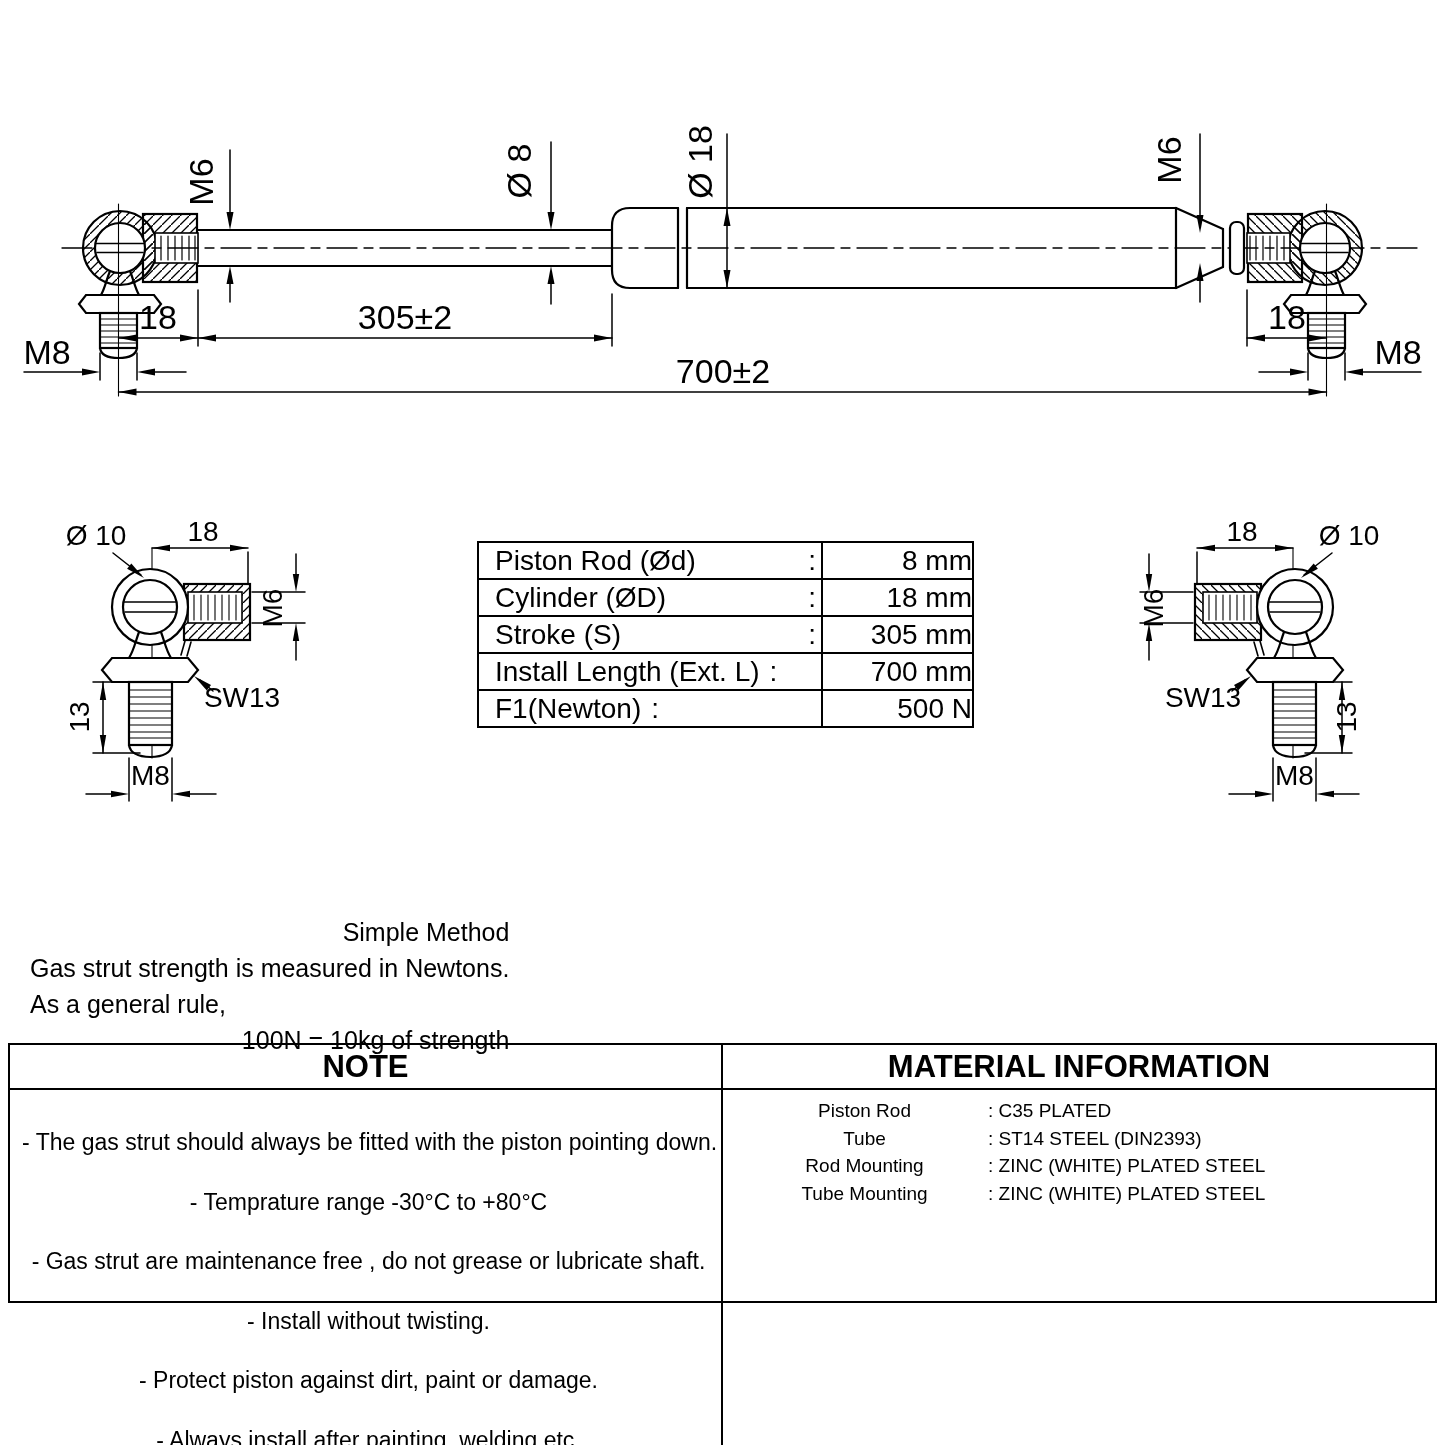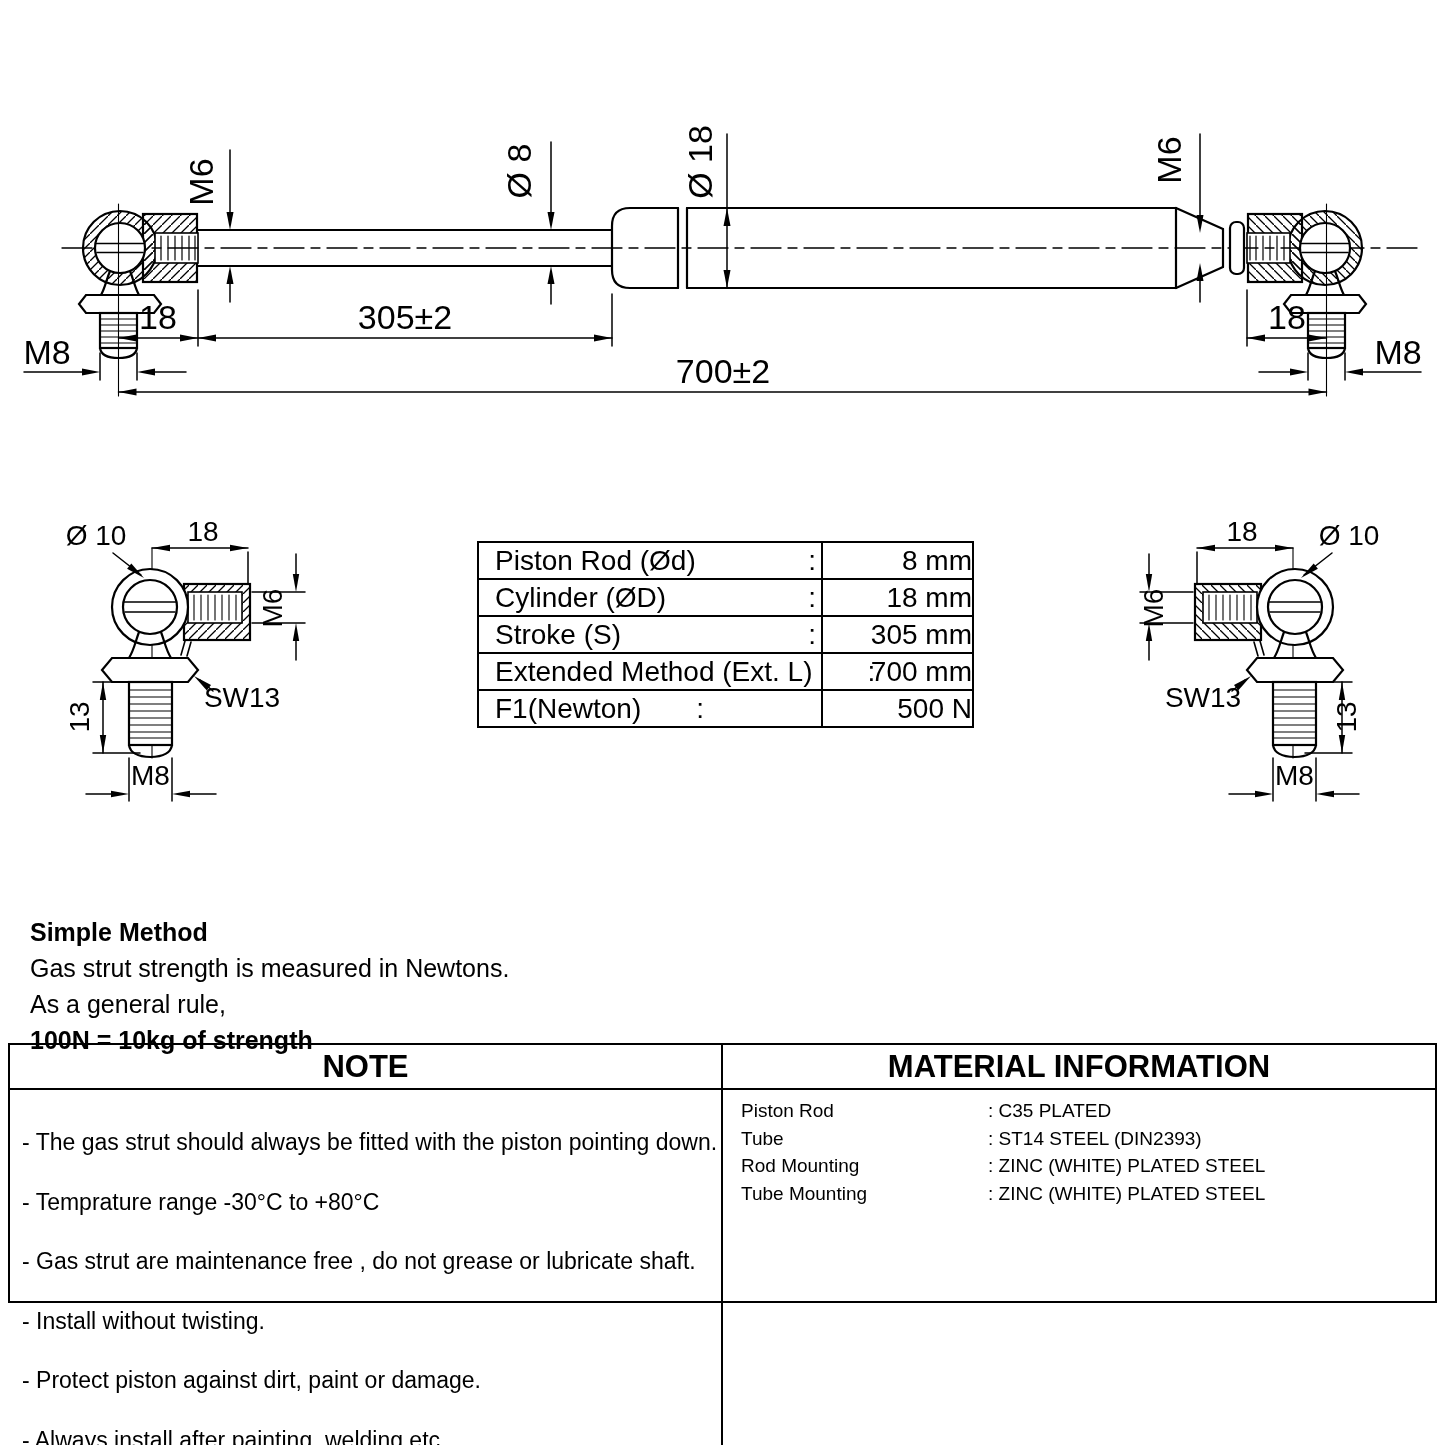--- a/index.html
+++ b/index.html
@@ -15,33 +15,33 @@
   .spec-table{
     position:absolute;left:477px;top:541px;width:497px;
     border-collapse:collapse;table-layout:fixed;
   }
   .spec-table th,.spec-table td{
     border:2px solid #000;font-size:28px;font-weight:400;
     height:35px;padding:0;white-space:nowrap;
   }
   .spec-table th{text-align:center;}
   .spec-table td.slabel{width:342px;}
-  .spec-table td.slabel .cellflex{display:flex;align-items:center;padding-left:16px;padding-right:5px;gap:45px;}
+  .spec-table td.slabel .cellflex{display:flex;align-items:center;padding-left:16px;padding-right:5px;}
   .spec-table td.slabel .colon{margin-left:auto;}
   .spec-table tr.inline td.slabel .colon{margin-left:10px;}
   .spec-table td.svalue{text-align:right;padding-left:32px;}
 
   
   .simple{position:absolute;left:30px;top:914px;font-size:25px;line-height:36px;}
-  .simple .b{font-weight:700;}
+  .simple .b{font-weight:400;text-align:right;}
 
   
   .note-table{
     position:absolute;left:8px;top:1043px;width:1429px;height:260px;
-    border:2px solid #000;box-sizing:border-box;
+    border:2px solid #000;box-sizing:border-box;text-align:center;
   }
   .nt-head{display:grid;grid-template-columns:713px 1fr;height:45px;border-bottom:2px solid #000;box-sizing:border-box;}
   .nt-head > div{display:flex;align-items:center;justify-content:center;font-weight:700;font-size:31px;}
   .nt-head > div:first-child{border-right:2px solid #000;box-sizing:border-box;}
   .nt-body{display:grid;grid-template-columns:713px 1fr;height:211px;}
   .nt-note{border-right:2px solid #000;box-sizing:border-box;padding:7px 6px 0 12px;}
   .nt-note div{font-size:23px;line-height:27.5px;white-space:nowrap;margin-top:32px;}
   .nt-mat{padding:7px 0 0 18px;}
   .nt-mat .mrow{display:flex;font-size:19px;line-height:27.5px;white-space:nowrap;}
   .nt-mat .mlabel{width:247px;flex:0 0 auto;}
@@ -287,21 +287,21 @@
           <div class="cellflex">
             <span>Stroke (S)</span>
             <span class="colon">:</span>
           </div>
         </td>
       <td class="svalue">305 mm</td>
     </tr>
     <tr class="inline">
       <td class="slabel">
           <div class="cellflex">
-            <span>Extended Method (Ext. L)</span>
+            <span>Install Length (Ext. L)</span>
             <span class="colon">:</span>
           </div>
         </td>
       <td class="svalue">700 mm</td>
     </tr>
     <tr class="inline">
       <td class="slabel">
           <div class="cellflex">
             <span>F1(Newton)</span>
             <span class="colon">:</span>

